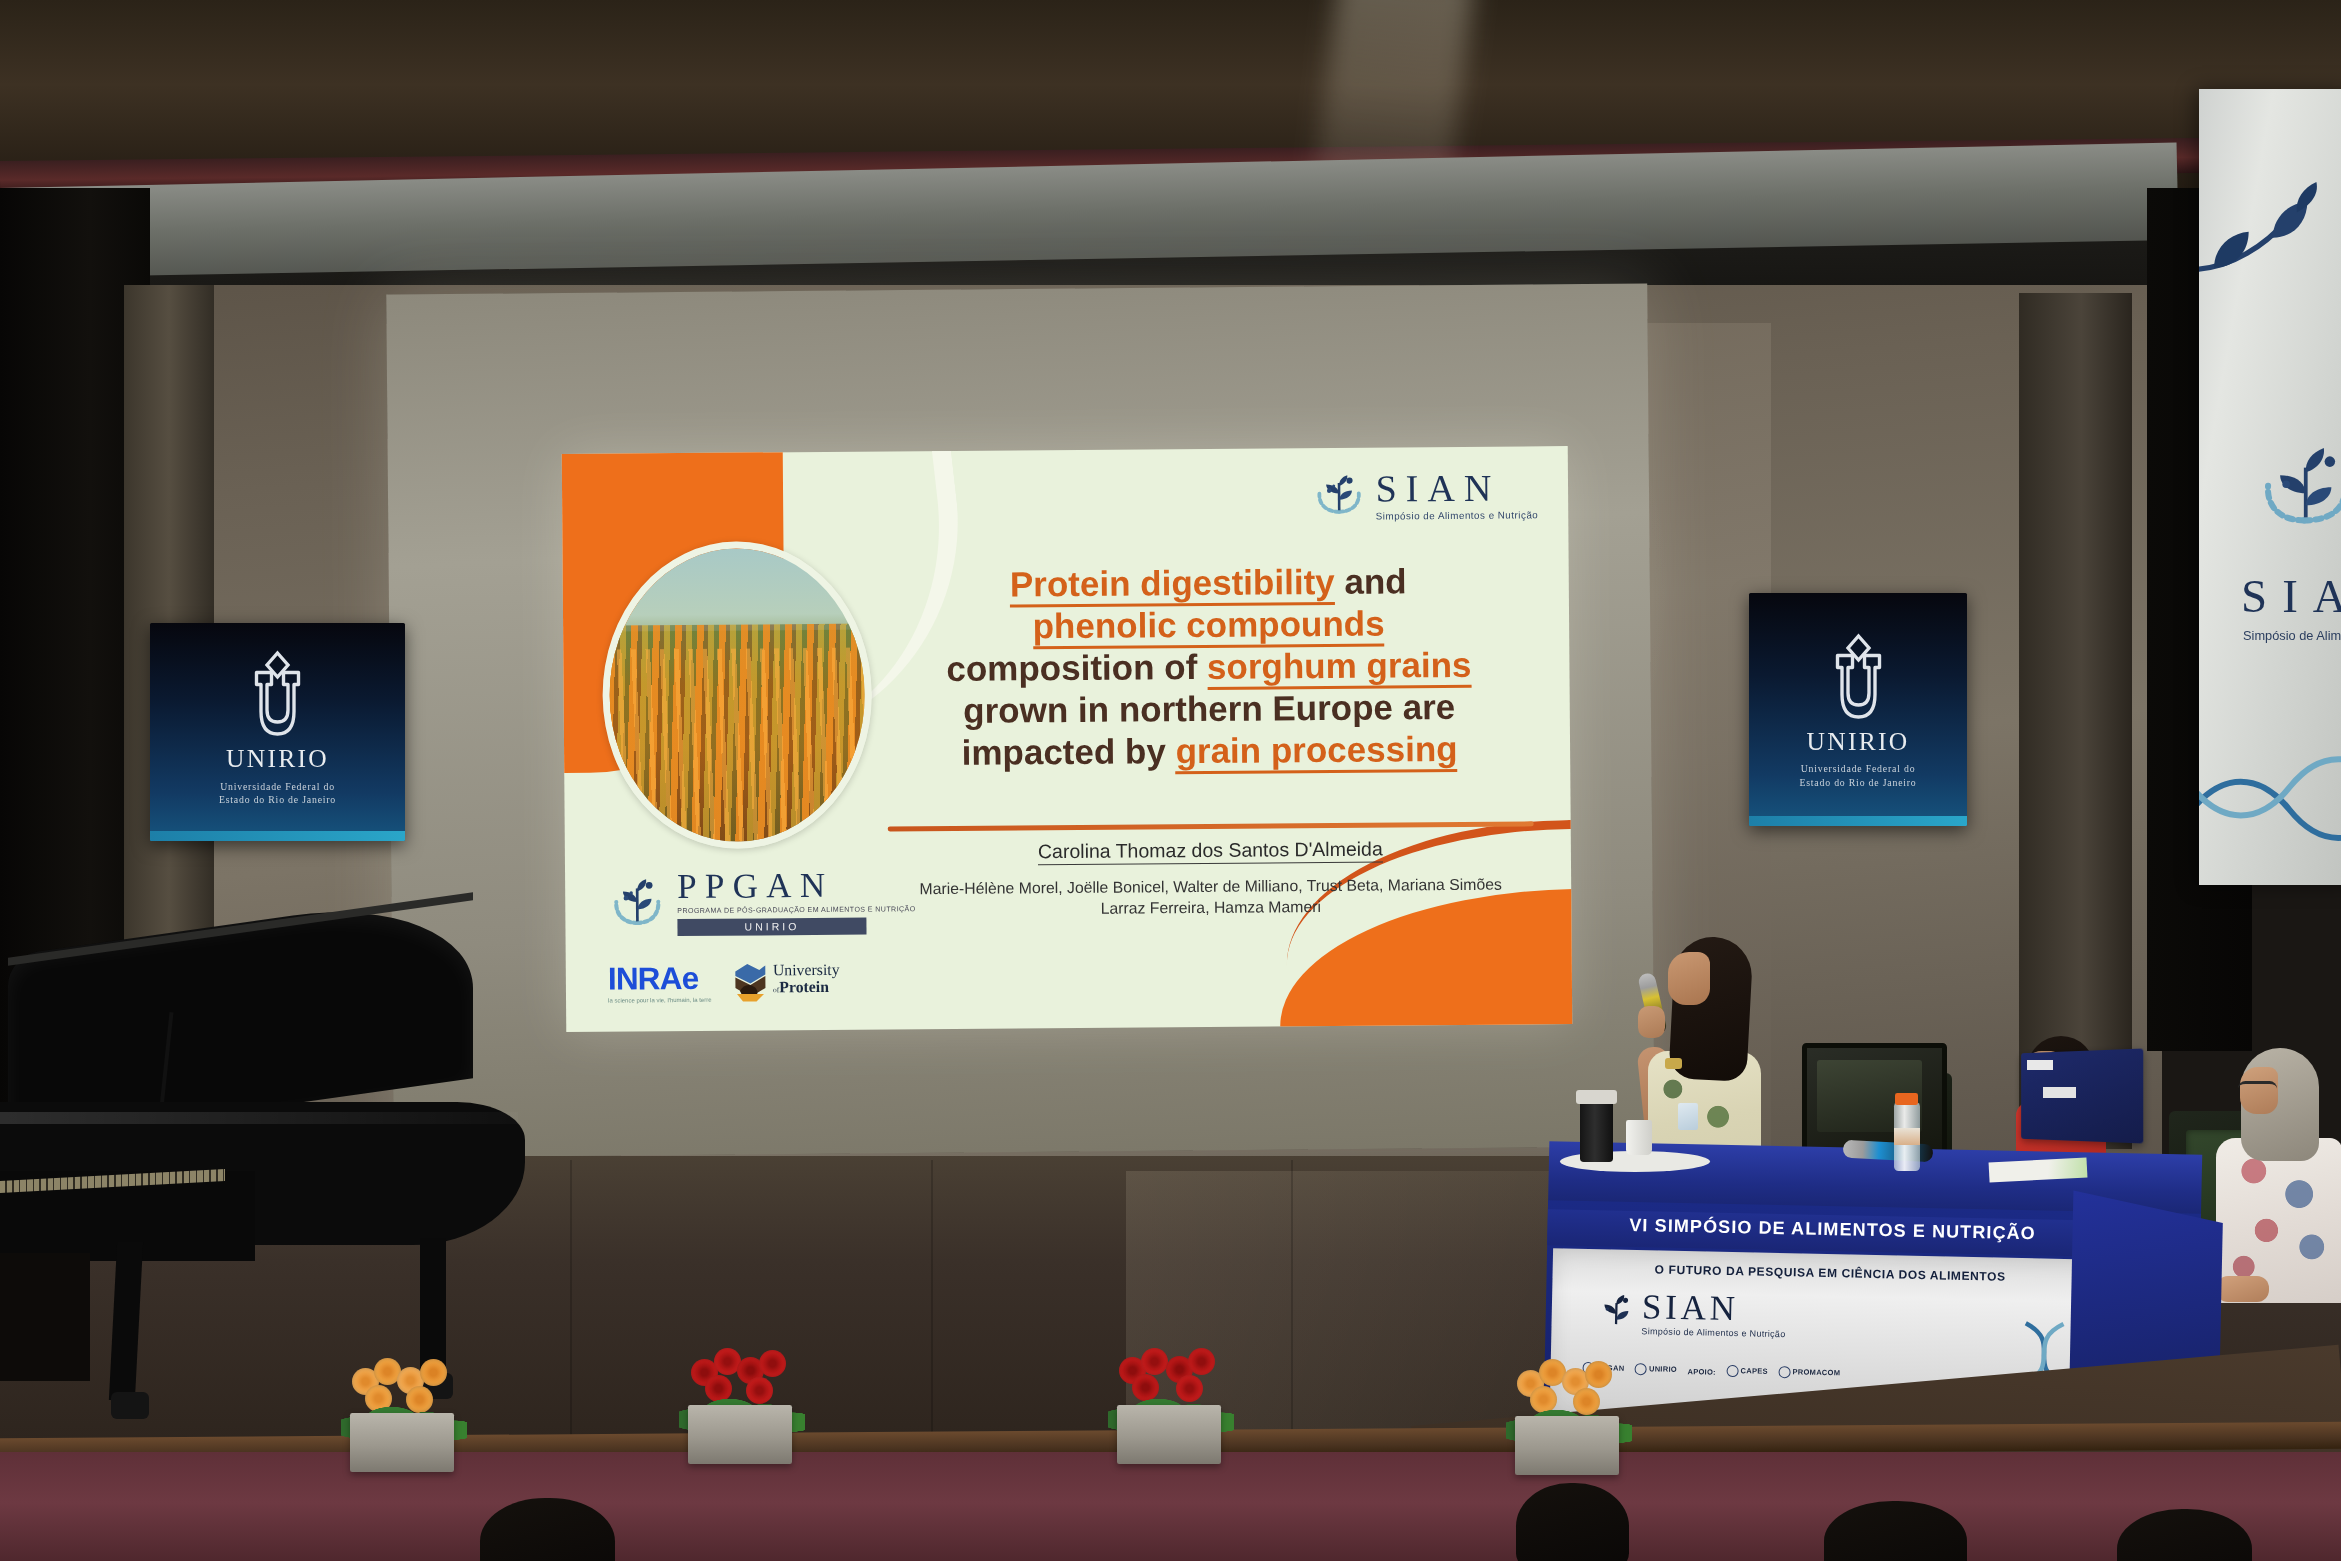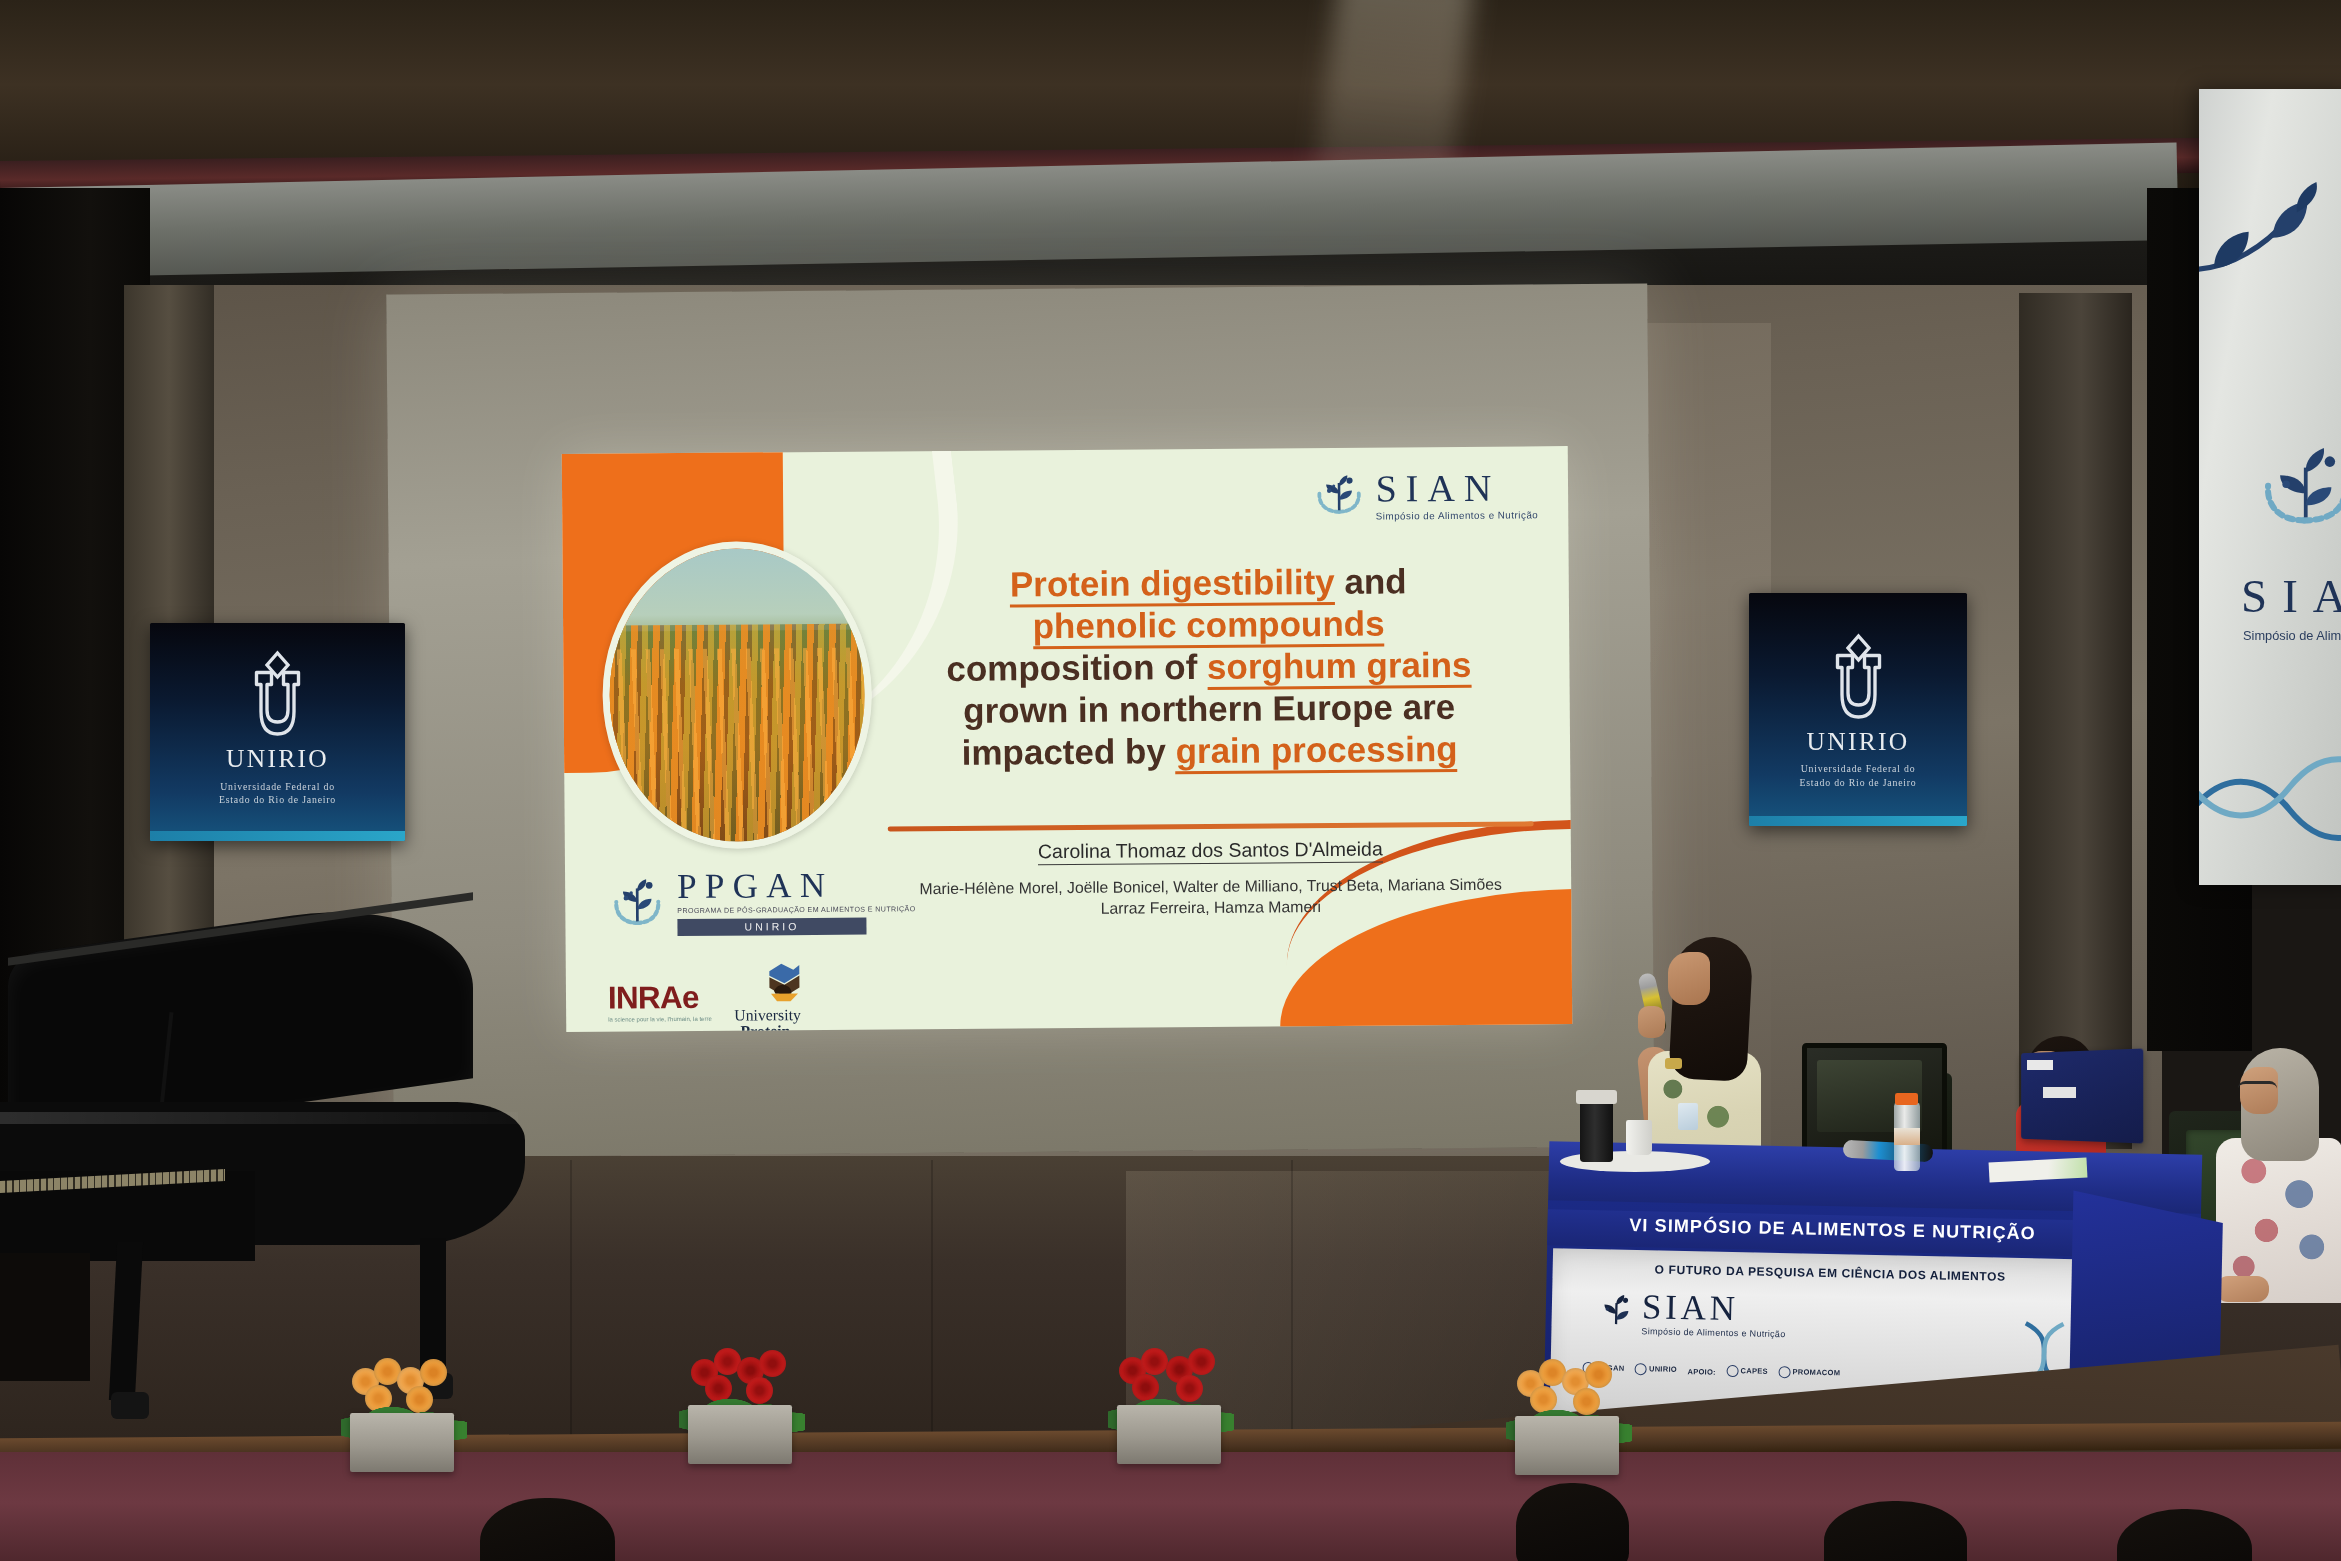--- a/index.html
+++ b/index.html
@@ -98,23 +98,23 @@
   
   .sl-ppgan{position:absolute;left:41px;top:417px;display:flex;align-items:flex-start;gap:9px;}
   .ppgan-mark{width:62px;height:66px;position:relative;flex:0 0 auto;}
   .ppgan-word{font-family:"Liberation Serif",serif;font-size:35px;letter-spacing:8.3px;
     color:#1f3357;line-height:.98;}
   .ppgan-sub{font-size:7.1px;letter-spacing:0.4px;color:#4a4a58;margin-top:3px;}
   .ppgan-bar{margin-top:3.8px;background:#404a63;color:#f0f0f0;font-size:10.5px;
     letter-spacing:3px;text-align:center;padding:2.3px 0;width:189px;}
   .sl-partners{position:absolute;left:42px;top:510px;display:flex;align-items:center;gap:22.5px;}
   .inrae{display:flex;flex-direction:column;}
-  .inrae-word{font-size:31.5px;font-weight:700;color:#7f1d1d;letter-spacing:-0.8px;line-height:1;}
+  .inrae-word{font-size:31.5px;font-weight:700;color:#1d4ed8;letter-spacing:-0.8px;line-height:1;}
   .inrae-sub{font-size:6px;color:#6d8d86;margin-top:2.3px;}
-  .uman{display:flex;align-items:flex-end;gap:6px;flex-direction:column;}
+  .uman{display:flex;align-items:flex-start;gap:6px;}
   .uman-crest{width:33px;height:39px;position:relative;}
   .uman-word{font-family:"Liberation Serif",serif;color:#1b2a42;line-height:1.02;}
   .uman-w1{font-size:15.8px;}
   .uman-w2{font-size:15.8px;font-weight:700;}
   .uman-of{font-size:7.5px;}
 
   
   .banner{position:absolute;border-radius:1.5px;overflow:hidden;
     background:linear-gradient(180deg,#06070e 0%,#0a1930 35%,#123a63 78%,#16557f 100%);
     box-shadow:0 4.5px 16.5px rgba(0,0,0,.55);}

